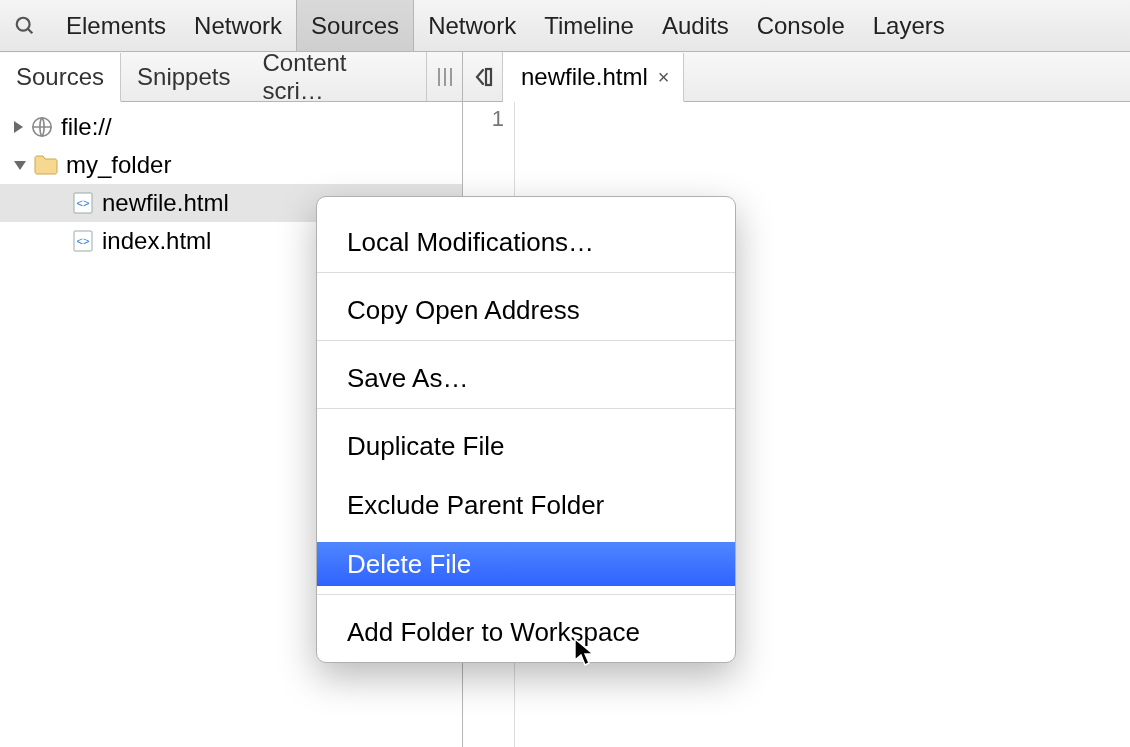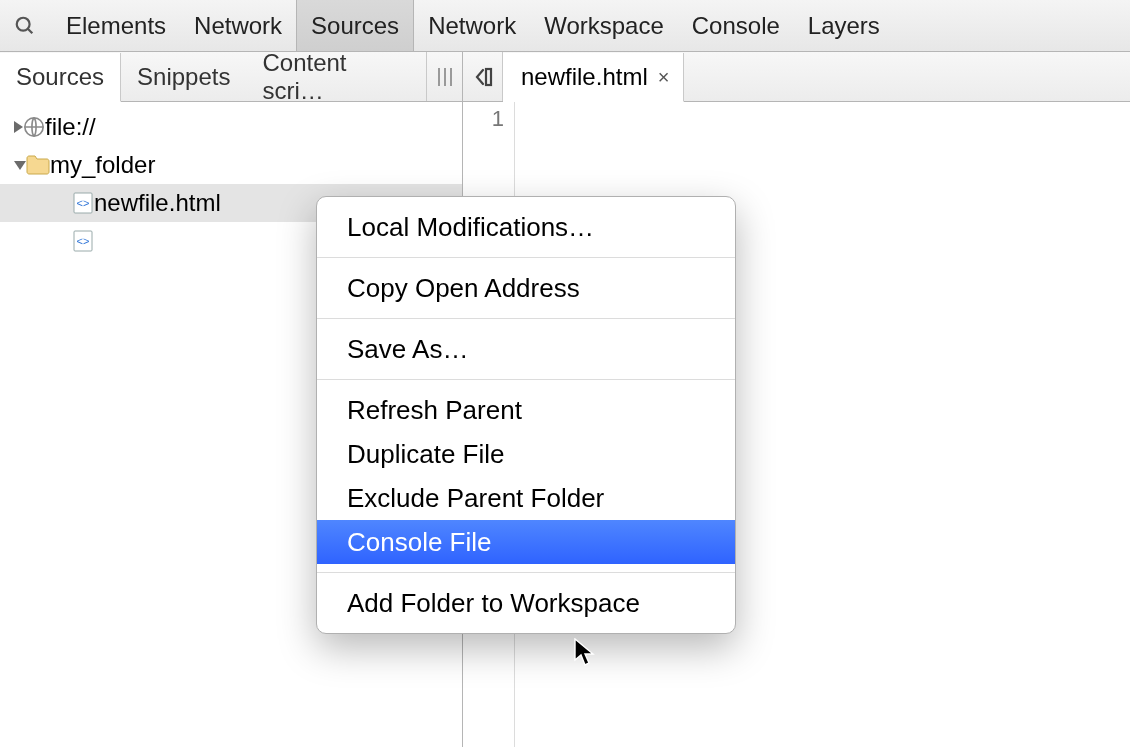--- a/index.html
+++ b/index.html
@@ -77,21 +77,21 @@
     color:#888;
   }
 
   .tree {
     flex:1; padding: 6px 0 0 14px;
     font-size:24px;
     line-height: 38px;
     user-select:none;
   }
   .tree-row {
-    display:flex; align-items:center; gap:0;
+    display:flex; align-items:center; gap:8px;
     height:38px;
     padding-right:8px;
   }
   .tree-row.selected {
     background:#e4e4e4;
     margin-left:-14px; padding-left:14px;
   }
   .indent-2 { padding-left: 58px; }
   .tree-row.selected.indent-2 { padding-left:72px; margin-left:-14px;}
   .disclosure {
@@ -161,20 +161,21 @@
     border:1px solid #b0b0b0;
     border-radius:10px;
     box-shadow: 0 14px 38px rgba(0,0,0,0.28);
     padding: 8px 0;
     font-size:26px;
   }
   .cm-item {
     padding: 5px 30px;
     line-height:34px;
     white-space:nowrap;
+    margin-top:15px;
   }
   .cm-item.highlight {
     background:#3b73ff;
     background: linear-gradient(#4f86ff,#2f63ff);
     color:#fff;
   }
   .cm-sep {
     height:1px;
     background:#dcdcdc;
     margin:8px 0;
@@ -194,21 +195,22 @@
   <span class="search-ico">
     <svg width="22" height="22" viewBox="0 0 24 24" fill="none" stroke="#555" stroke-width="2.4">
       <circle cx="10" cy="10" r="7"></circle>
         <line x1="20" y1="20" x2="15" y2="15"></line>
     </svg>
   </span>
   <div class="tab">Elements</div>
   <div class="tab">Network</div>
   <div class="tab active">Sources</div>
   <div class="tab">Network</div>
-  <div class="tab">Workspace</div>
+  <div class="tab">Timeline</div>
+  <div class="tab">Audits</div>
   <div class="tab">Console</div>
   <div class="tab">Layers</div>
 </div>
 
 <div class="workspace">
 
   <div class="left-pane">
     <div class="pane-tabs">
       <div class="ptab active">Sources</div>
       <div class="ptab" style="border-right:none">Snippets</div>
@@ -254,20 +256,21 @@
         <span>newfile.html</span>
       </div>
 
       <div class="tree-row indent-2">
         <span class="file-ico">
           <svg width="22" height="22" viewBox="0 0 22 22">
               <rect x="2" y="1" width="18" height="20" rx="1" fill="#fff" stroke="#9aa"></rect>
               <text x="11" y="15" text-anchor="middle" font-size="11" fill="#3478d8" font-family="Arial">&lt;&gt;</text>
             </svg>
         </span>
+        <span>index.html</span>
       </div>
     </div>
   </div>
 
   <div class="right-pane">
     <div class="editor-tabs">
       <div class="navbtn">
         <svg width="20" height="20" viewBox="0 0 20 20" stroke="#434343" stroke-width="2.2" fill="none" stroke-linecap="round">
             <polyline points="10,3 4,10 10,17"></polyline>
             <rect x="13" y="2" width="5" height="16" fill="none" stroke="#434343"></rect>
@@ -287,24 +290,23 @@
   </div>
 </div>
 
 <div class="context-menu">
   <div class="cm-item">Local Modifications…</div>
   <div class="cm-sep"></div>
   <div class="cm-item">Copy Open Address</div>
   <div class="cm-sep"></div>
   <div class="cm-item">Save As…</div>
   <div class="cm-sep"></div>
-  <div class="cm-item">Refresh Parent</div>
   <div class="cm-item">Duplicate File</div>
   <div class="cm-item">Exclude Parent Folder</div>
-  <div class="cm-item highlight">Console File</div>
+  <div class="cm-item highlight">Delete File</div>
   <div class="cm-sep"></div>
   <div class="cm-item">Add Folder to Workspace</div>
 </div>
 
 <div class="cursor">
   <svg width="24" height="30" viewBox="0 0 24 30">
     <path d="M1 1 L1 22 L7 17 L11 27 L15 25 L11 16 L19 16 Z" fill="#000" stroke="#fff" stroke-width="1.4"></path>
   </svg>
 </div>
 

